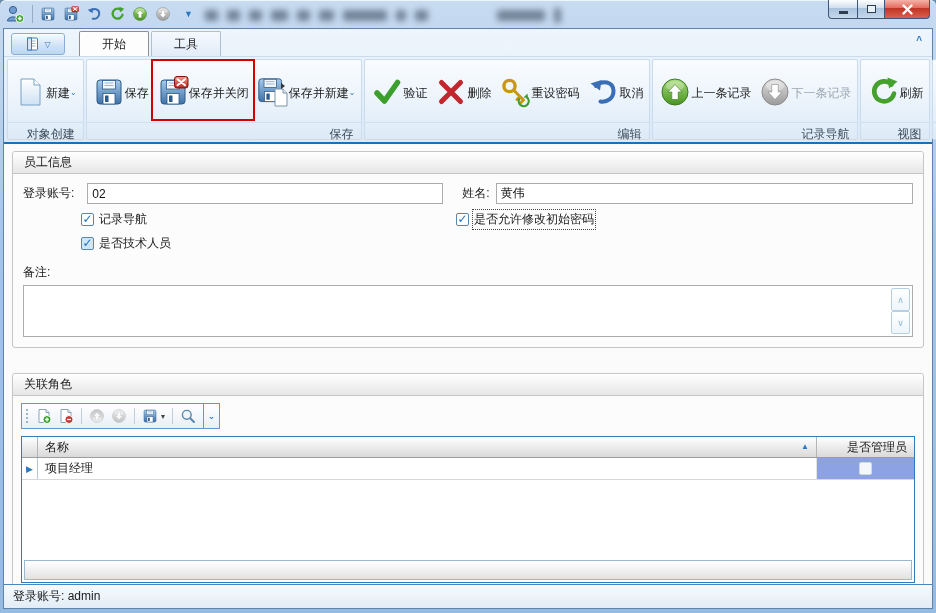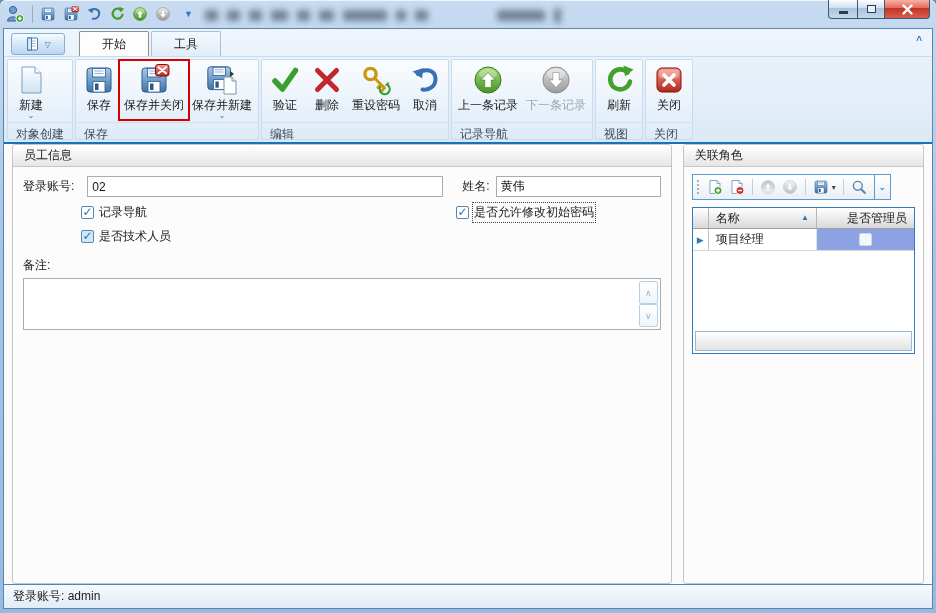--- a/index.html
+++ b/index.html
@@ -39,32 +39,32 @@
     background:linear-gradient(#f8fcff,#d4e6f7 50%,#bcd6ef); display:flex; align-items:center; justify-content:center; gap:3px;}
   .app-button .caret-down { color:#4a7ab0; font-size:8px; }
   .rtab { padding:4px 22px 3px; margin-right:2px; border:1px solid transparent; border-bottom:none; color:#1a1a1a; }
   .rtab.active { background:#fdfdfd; border-color:#8f8f8f; border-radius:2px 2px 0 0; }
   .rtab.inactive { border-color:#aebfd2; background:linear-gradient(#f4f9fe,#e2edf8); border-radius:2px 2px 0 0;font-family:Liberation Mono, monospace;}
   .ribbon-collapse { position:absolute; right:10px; top:6px; color:#2b79c2; font-size:10px; font-weight:bold; }
   .ribbon-body { display:flex; gap:2px; padding:2px 3px; border-top:1px solid #c9dcef; height:86px; }
   .rgroup { display:flex; flex-direction:column; border:1px solid #c9dbed; border-radius:2px;
     background:linear-gradient(#fafcfe,#e6f0fa 70%,#dceaf7); }
   .rgroup-buttons { flex:1; display:flex; align-items:stretch; padding:1px 2px; }
-  .rgroup-label { height:17px; line-height:16px; text-align:left; color:#3f4c5a;
+  .rgroup-label { height:17px; line-height:16px; text-align:right; color:#3f4c5a;
     border-top:1px solid #cfe0ef; padding:3px 8px; white-space:nowrap; }
-  .rbtn { position:relative; display:flex; flex-direction:column; align-items:center;
+  .rbtn { position:relative; display:flex; flex-direction:row; align-items:center;
     padding:3px 4px 0; min-width:42px; }
   .rbtn .bicon { width:32px; height:32px; margin-bottom:2px; }
   .rbtn .blabel { white-space:nowrap; line-height:14px; }
   .rbtn .caret-down { color:#2b79c2; font-size:8px; line-height:8px; }
   .rbtn.disabled .blabel { color:#9aa6b2; }
   .annotation-box { position:absolute; left:-2px; top:-2px; right:-2px; bottom:0; border:2px solid #d40000; pointer-events:none; }
 
   
-  .content { flex:1; padding:0 8px; display:flex; gap:11px; background:#fbfbfb; overflow:hidden;}
+  .content { flex:1; padding:7px 8px; display:flex; flex-direction:column; gap:25px; background:#fbfbfb; overflow:hidden;}
   .groupbox { border:1px solid #c6c6c6; border-radius:3px; background:#fcfcfc; }
   .gb-header { height:22px; line-height:21px; padding:0 11px; color:#1a1a1a;
     background:linear-gradient(#ffffff,#e6e6e6); border-bottom:1px solid #c6c6c6; border-radius:3px 3px 0 0; }
   .gb-body { padding:9px 10px 10px; }
 
   .field-row { display:flex; align-items:center; }
   .flabel { white-space:nowrap; }
   .tinput { height:21px; border:1px solid #ababab; background:#fff; padding:0 4px; font:inherit; color:#111; }
   .inp-login { width:356px; margin-left:13px; }
   .lbl-name { margin-left:19px; }

